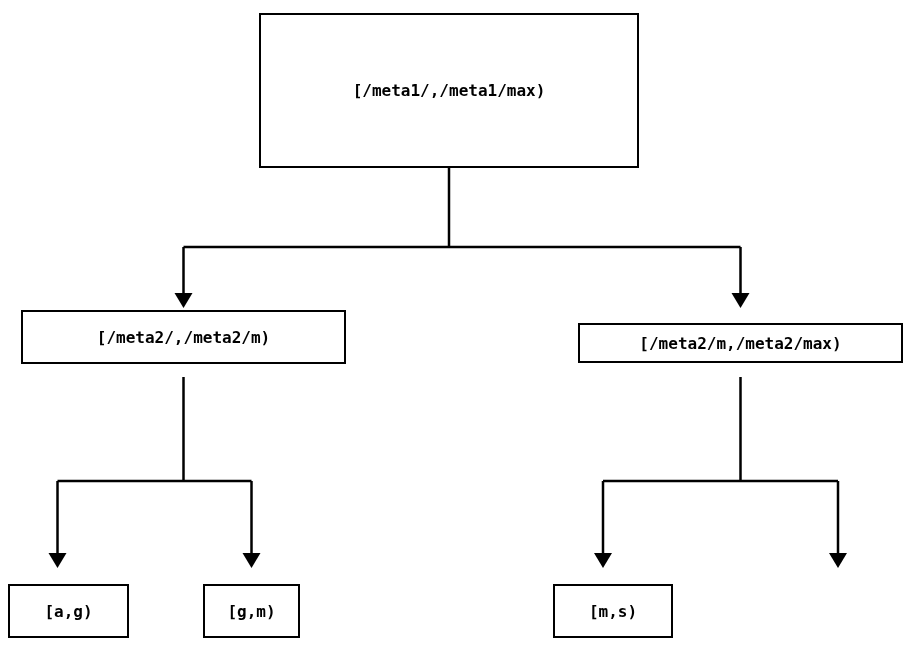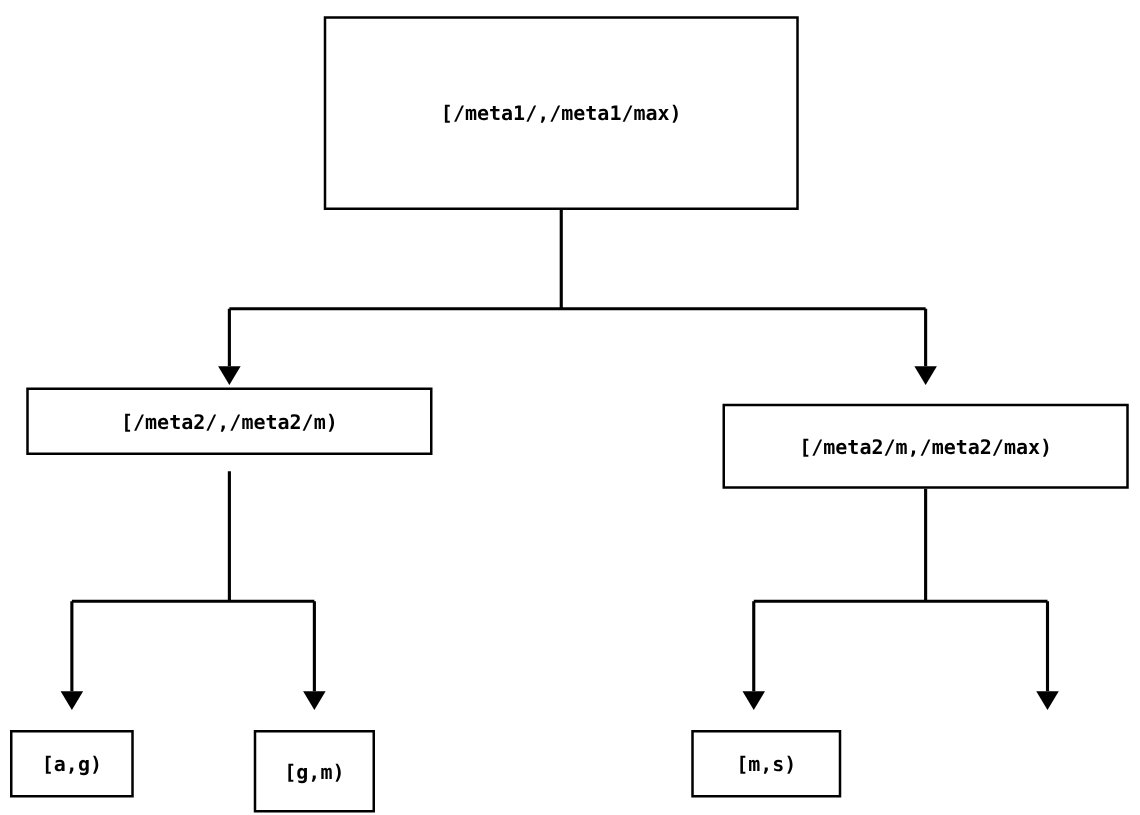--- a/index.html
+++ b/index.html
@@ -35,23 +35,23 @@
     color: #000000;
     display: flex;
     align-items: center;
     justify-content: center;
     font-size: 16px;
     font-weight: bold;
     white-space: nowrap;
   }
   .node-root       { left: 259px; top: 13px;  width: 380px; height: 155px; }
   .node-meta2-left { left: 21px;  top: 310px; width: 325px; height: 54px; }
-  .node-meta2-right{ left: 578px; top: 323px; width: 325px; height: 68px; }
-  .node-leaf-ag    { left: 8px;   top: 584px; width: 99px;  height: 54px; }
-  .node-leaf-gm    { left: 203px; top: 584px; width: 97px;  height: 66px; }
+  .node-meta2-right{ left: 578px; top: 323px; width: 325px; height: 40px; }
+  .node-leaf-ag    { left: 8px;   top: 584px; width: 121px;  height: 54px; }
+  .node-leaf-gm    { left: 203px; top: 584px; width: 97px;  height: 54px; }
   .node-leaf-ms    { left: 553px; top: 584px; width: 120px; height: 54px; }
   .node-leaf-smax  { left: 778px; top: 584px; width: 120px; height: 54px; }
 </style>
 </head>
 <body>
 
 <div class="canvas">
 
   <svg class="edges" viewBox="0 0 912 652" aria-hidden="true">
 

